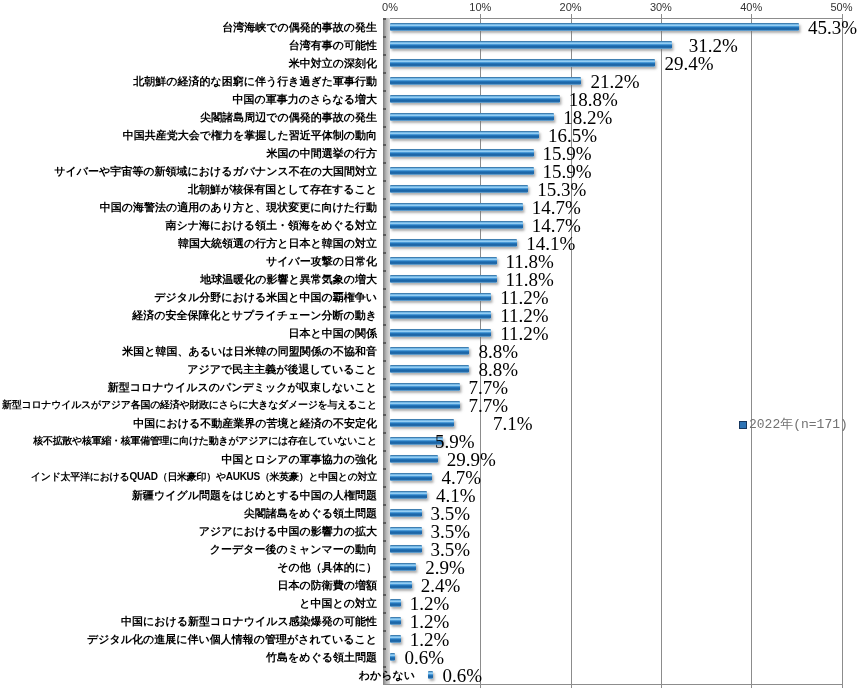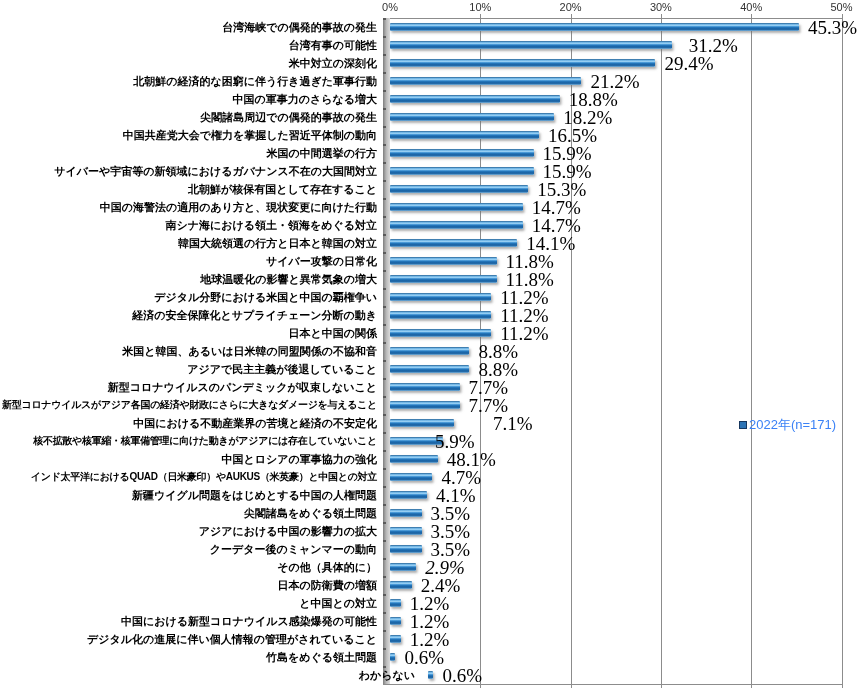--- a/index.html
+++ b/index.html
@@ -67,22 +67,22 @@
     position:absolute;left:739px;top:418px;
     display:flex;align-items:center;gap:2px;
     background:transparent;
   }
   .legend-swatch{
     display:inline-block;width:8px;height:8px;
     border:1px solid #17375E;
     box-sizing:border-box;
   }
   .legend-text{
-    font-family:Liberation Sans, sans-serif;
-    font-size:13px;color:#3b82f6;white-space:nowrap;line-height:1;
+    font-family:Liberation Mono, monospace;
+    font-size:13px;color:#737373;white-space:nowrap;line-height:1;
   }
 </style>
 </head>
 <body>
 
 <div class="chart">
   <div id="xaxis">
       <span class="xtick" style="left: 390px;">0%</span>
       <span class="xtick" style="left: 480.3px;">10%</span>
       <span class="xtick" style="left: 570.6px;">20%</span>
@@ -217,21 +217,21 @@
         <span class="value-label" style="left: 463.113px; margin-left: 30px;">7.1%</span>
       </div>
       <div class="row" style="top: 432px;">
         <div class="cat-label" style="font-size: 10px; letter-spacing: -0.3px;">核不拡散や核軍縮・核軍備管理に向けた動きがアジアには存在していないこと</div>
         <div class="bar" style="width: 53.277px;"></div>
         <span class="value-label" style="left: 435px;">5.9%</span>
       </div>
       <div class="row" style="top: 450px;">
         <div class="cat-label">中国とロシアの軍事協力の強化</div>
         <div class="bar" style="width: 47.859px;"></div>
-        <span class="value-label" style="left: 446.859px;">48.1%</span>
+        <span class="value-label" style="left: 446.859px;">29.9%</span>
       </div>
       <div class="row" style="top: 468px;">
         <div class="cat-label" style="font-size: 10px; letter-spacing: -0.3px;">インド太平洋におけるQUAD（日米豪印）やAUKUS（米英豪）と中国との対立</div>
         <div class="bar" style="width: 42.441px;"></div>
         <span class="value-label" style="left: 441.441px;">4.7%</span>
       </div>
       <div class="row" style="top: 486px;">
         <div class="cat-label">新疆ウイグル問題をはじめとする中国の人権問題</div>
         <div class="bar" style="width: 37.023px;"></div>
         <span class="value-label" style="left: 436.023px;">4.1%</span>
@@ -247,21 +247,21 @@
         <span class="value-label" style="left: 430.605px;">3.5%</span>
       </div>
       <div class="row" style="top: 540px;">
         <div class="cat-label">クーデター後のミャンマーの動向</div>
         <div class="bar" style="width: 31.605px;"></div>
         <span class="value-label" style="left: 430.605px;">3.5%</span>
       </div>
       <div class="row" style="top: 558px;">
         <div class="cat-label">その他（具体的に）</div>
         <div class="bar" style="width: 26.187px;"></div>
-        <span class="value-label" style="left: 425.187px; font-style: italic;">2.9%</span>
+        <span class="value-label" style="left: 425.187px;">2.9%</span>
       </div>
       <div class="row" style="top: 576px;">
         <div class="cat-label">日本の防衛費の増額</div>
         <div class="bar" style="width: 21.672px;"></div>
         <span class="value-label" style="left: 420.672px;">2.4%</span>
       </div>
       <div class="row" style="top: 594px;">
         <div class="cat-label">と中国との対立</div>
         <div class="bar" style="width: 10.836px;"></div>
         <span class="value-label" style="left: 409.836px;">1.2%</span>

